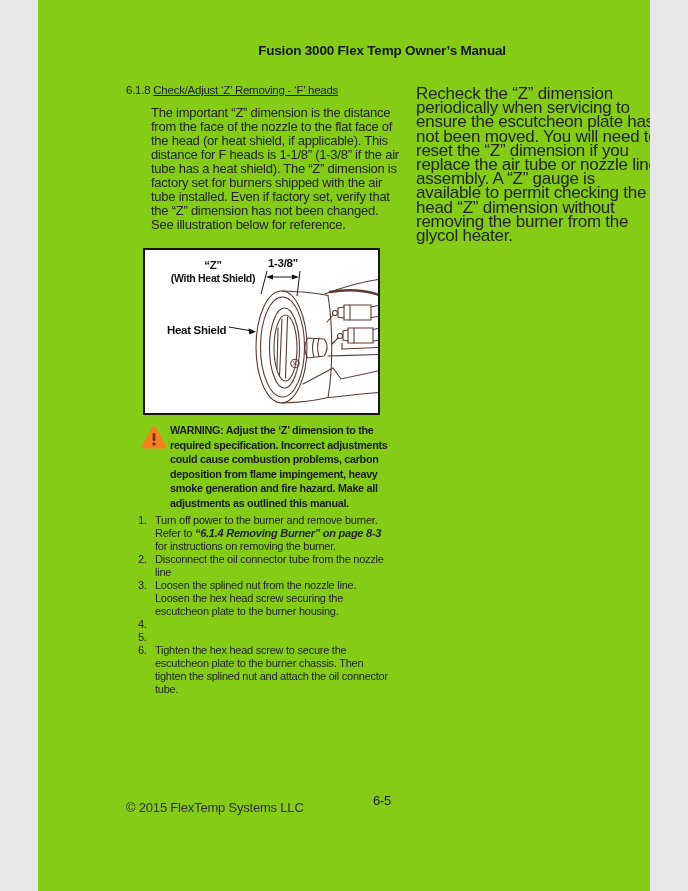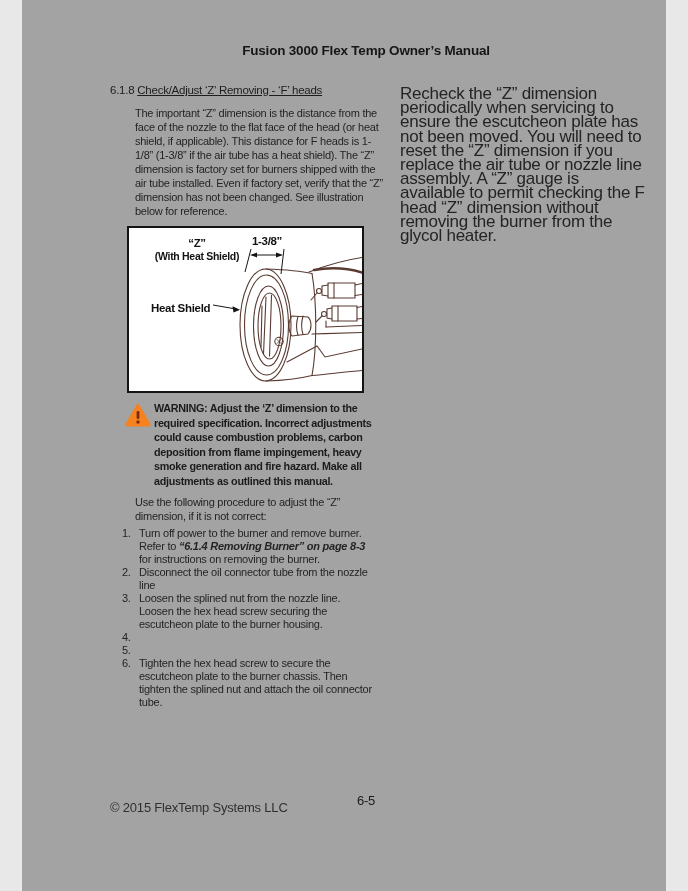--- a/index.html
+++ b/index.html
@@ -1,28 +1,28 @@
 <!DOCTYPE html>
 <html><head>
 <meta charset="utf-8">
 <style>
   html,body{margin:0;padding:0;background:#e8e8e8;}
   .page{
-    position:relative;width:612px;height:891px;background:#a3a3a3;
+    position:relative;width:612px;height:891px;background:#84cc16;
     font-family:"Liberation Sans","DejaVu Sans",sans-serif;
-    color:#242424;letter-spacing:-0.25px;overflow:hidden;margin:0 auto;padding-left:32px;
+    color:#242424;letter-spacing:-0.25px;overflow:hidden;margin:0 auto;
   }
   .header-title{
     position:absolute;top:43px;left:0;width:688px;text-align:center;
     font-size:13.5px;font-weight:bold;letter-spacing:-0.2px;color:#161616;
   }
   .left-col{position:absolute;left:88px;top:84px;width:278px;}
   .section-heading{font-size:11.5px;color:#1e1e1e;white-space:nowrap;}
   .section-heading .u{text-decoration:underline;}
-  .intro-para{margin:10px 0 8px 25px;width:251px;font-size:11px;line-height:14px;}
+  .intro-para{margin:10px 0 16px 25px;width:251px;font-size:13px;line-height:14px;}
   .figure-frame{
     margin:7px 0 0 17px;width:233px;height:163px;border:2px solid #141414;
     background:#fff;box-sizing:content-box;
   }
   .warning-box{margin:8px 0 0 0;display:flex;align-items:flex-start;justify-content:flex-end;}
   .warning-box .wicon{flex:0 0 26px;width:26px;height:24px;margin-top:2px;}
   .warning-text{
     margin:0 0 0 3px;width:234px;font-size:10.8px;font-weight:bold;
     line-height:14.5px;color:#1b1b1b;letter-spacing:-0.3px;
   }
@@ -125,21 +125,20 @@
 
     <div class="warning-box">
       <svg class="wicon" viewBox="0 0 26 24">
         <path d="M13 1.5 L24.5 21 Q25 22.5 23 22.5 L3 22.5 Q1 22.5 1.5 21 Z" fill="#f5821f" stroke="#f5821f" stroke-width="2" stroke-linejoin="round"></path>
         <rect x="11.6" y="8" width="2.8" height="8" rx="1.2" fill="#7a2c10"></rect>
         <circle cx="13" cy="19" r="1.7" fill="#7a2c10"></circle>
       </svg>
       <p class="warning-text">WARNING: Adjust the ‘Z’ dimension to the required specification. Incorrect adjustments could cause combustion problems, carbon deposition from flame impingement, heavy smoke generation and fire hazard. Make all adjustments as outlined this manual.</p>
     </div>
 
-    <p class="proc-intro">Use the following procedure to adjust the “Z” dimension, if it is not correct:</p>
 
     <div class="steps">
       <div class="step">
         <span class="num">1.</span>
         <span class="txt"><span>Turn off power to the burner and remove burner. Refer to </span><span class="ref">“6.1.4 Removing Burner” on page 8-3</span><span> for instructions on removing the burner.</span></span>
       </div>
       <div class="step">
         <span class="num">2.</span>
         <span class="txt">Disconnect the oil connector tube from the nozzle line</span>
       </div>

